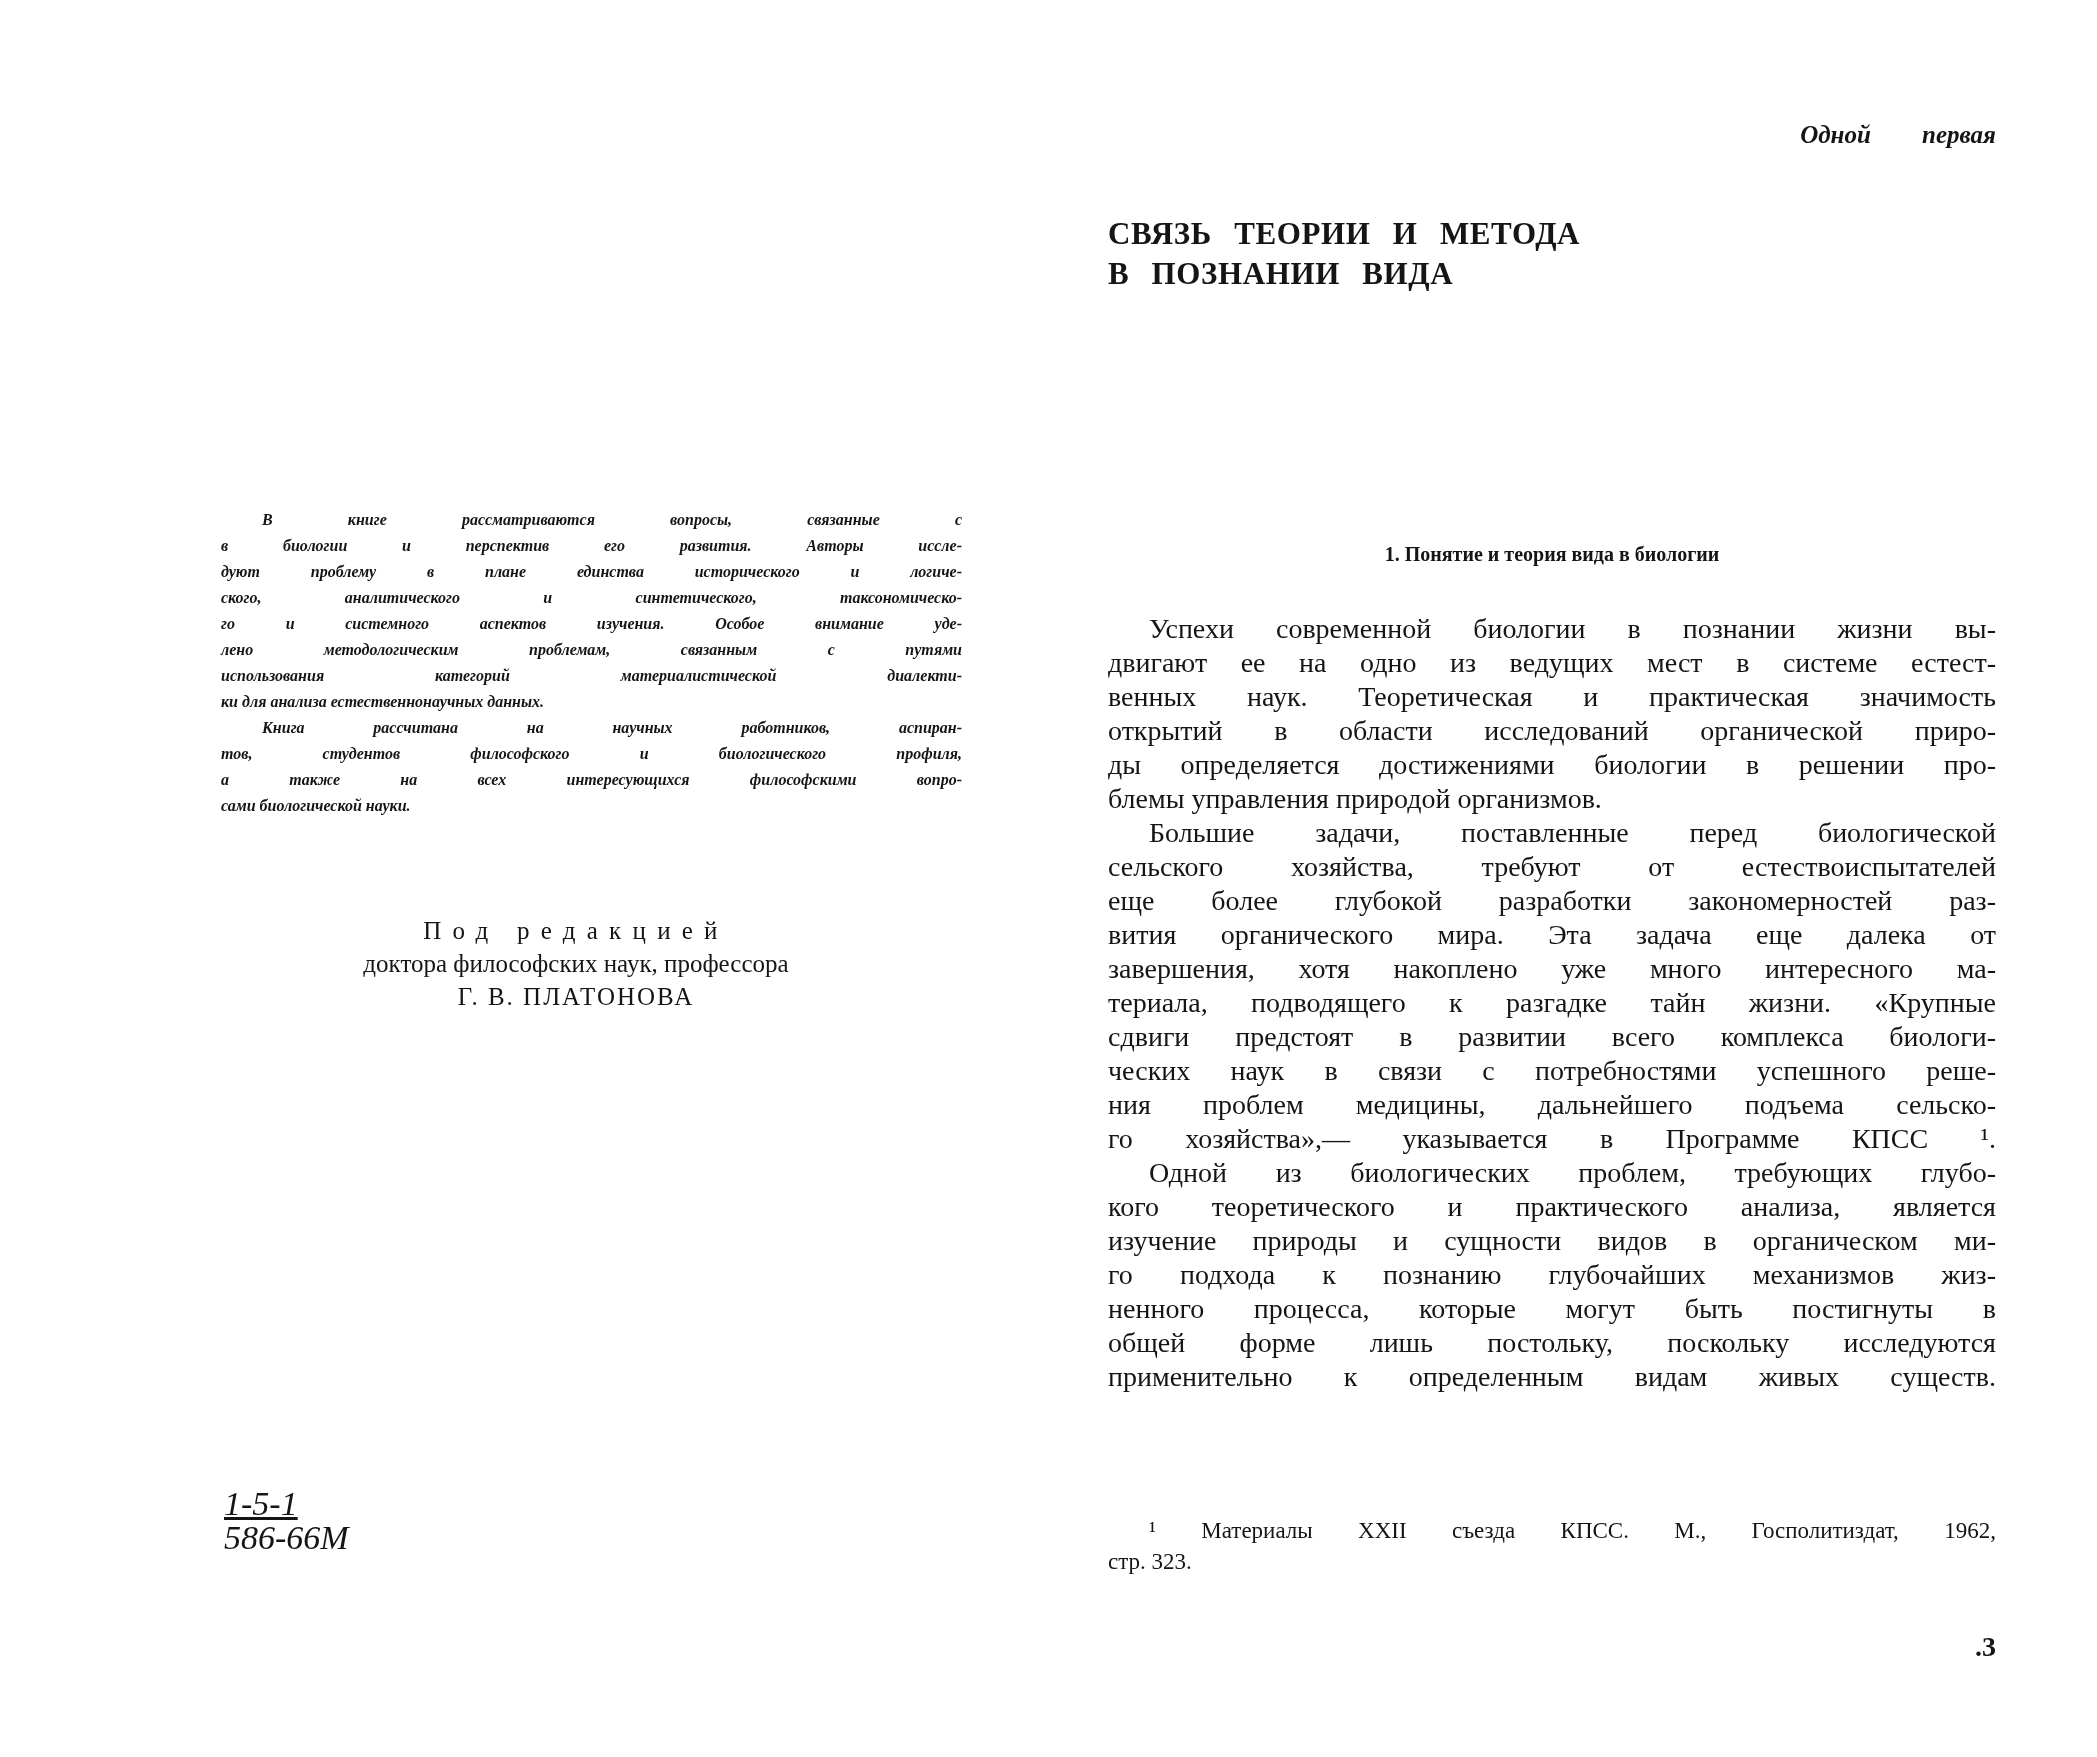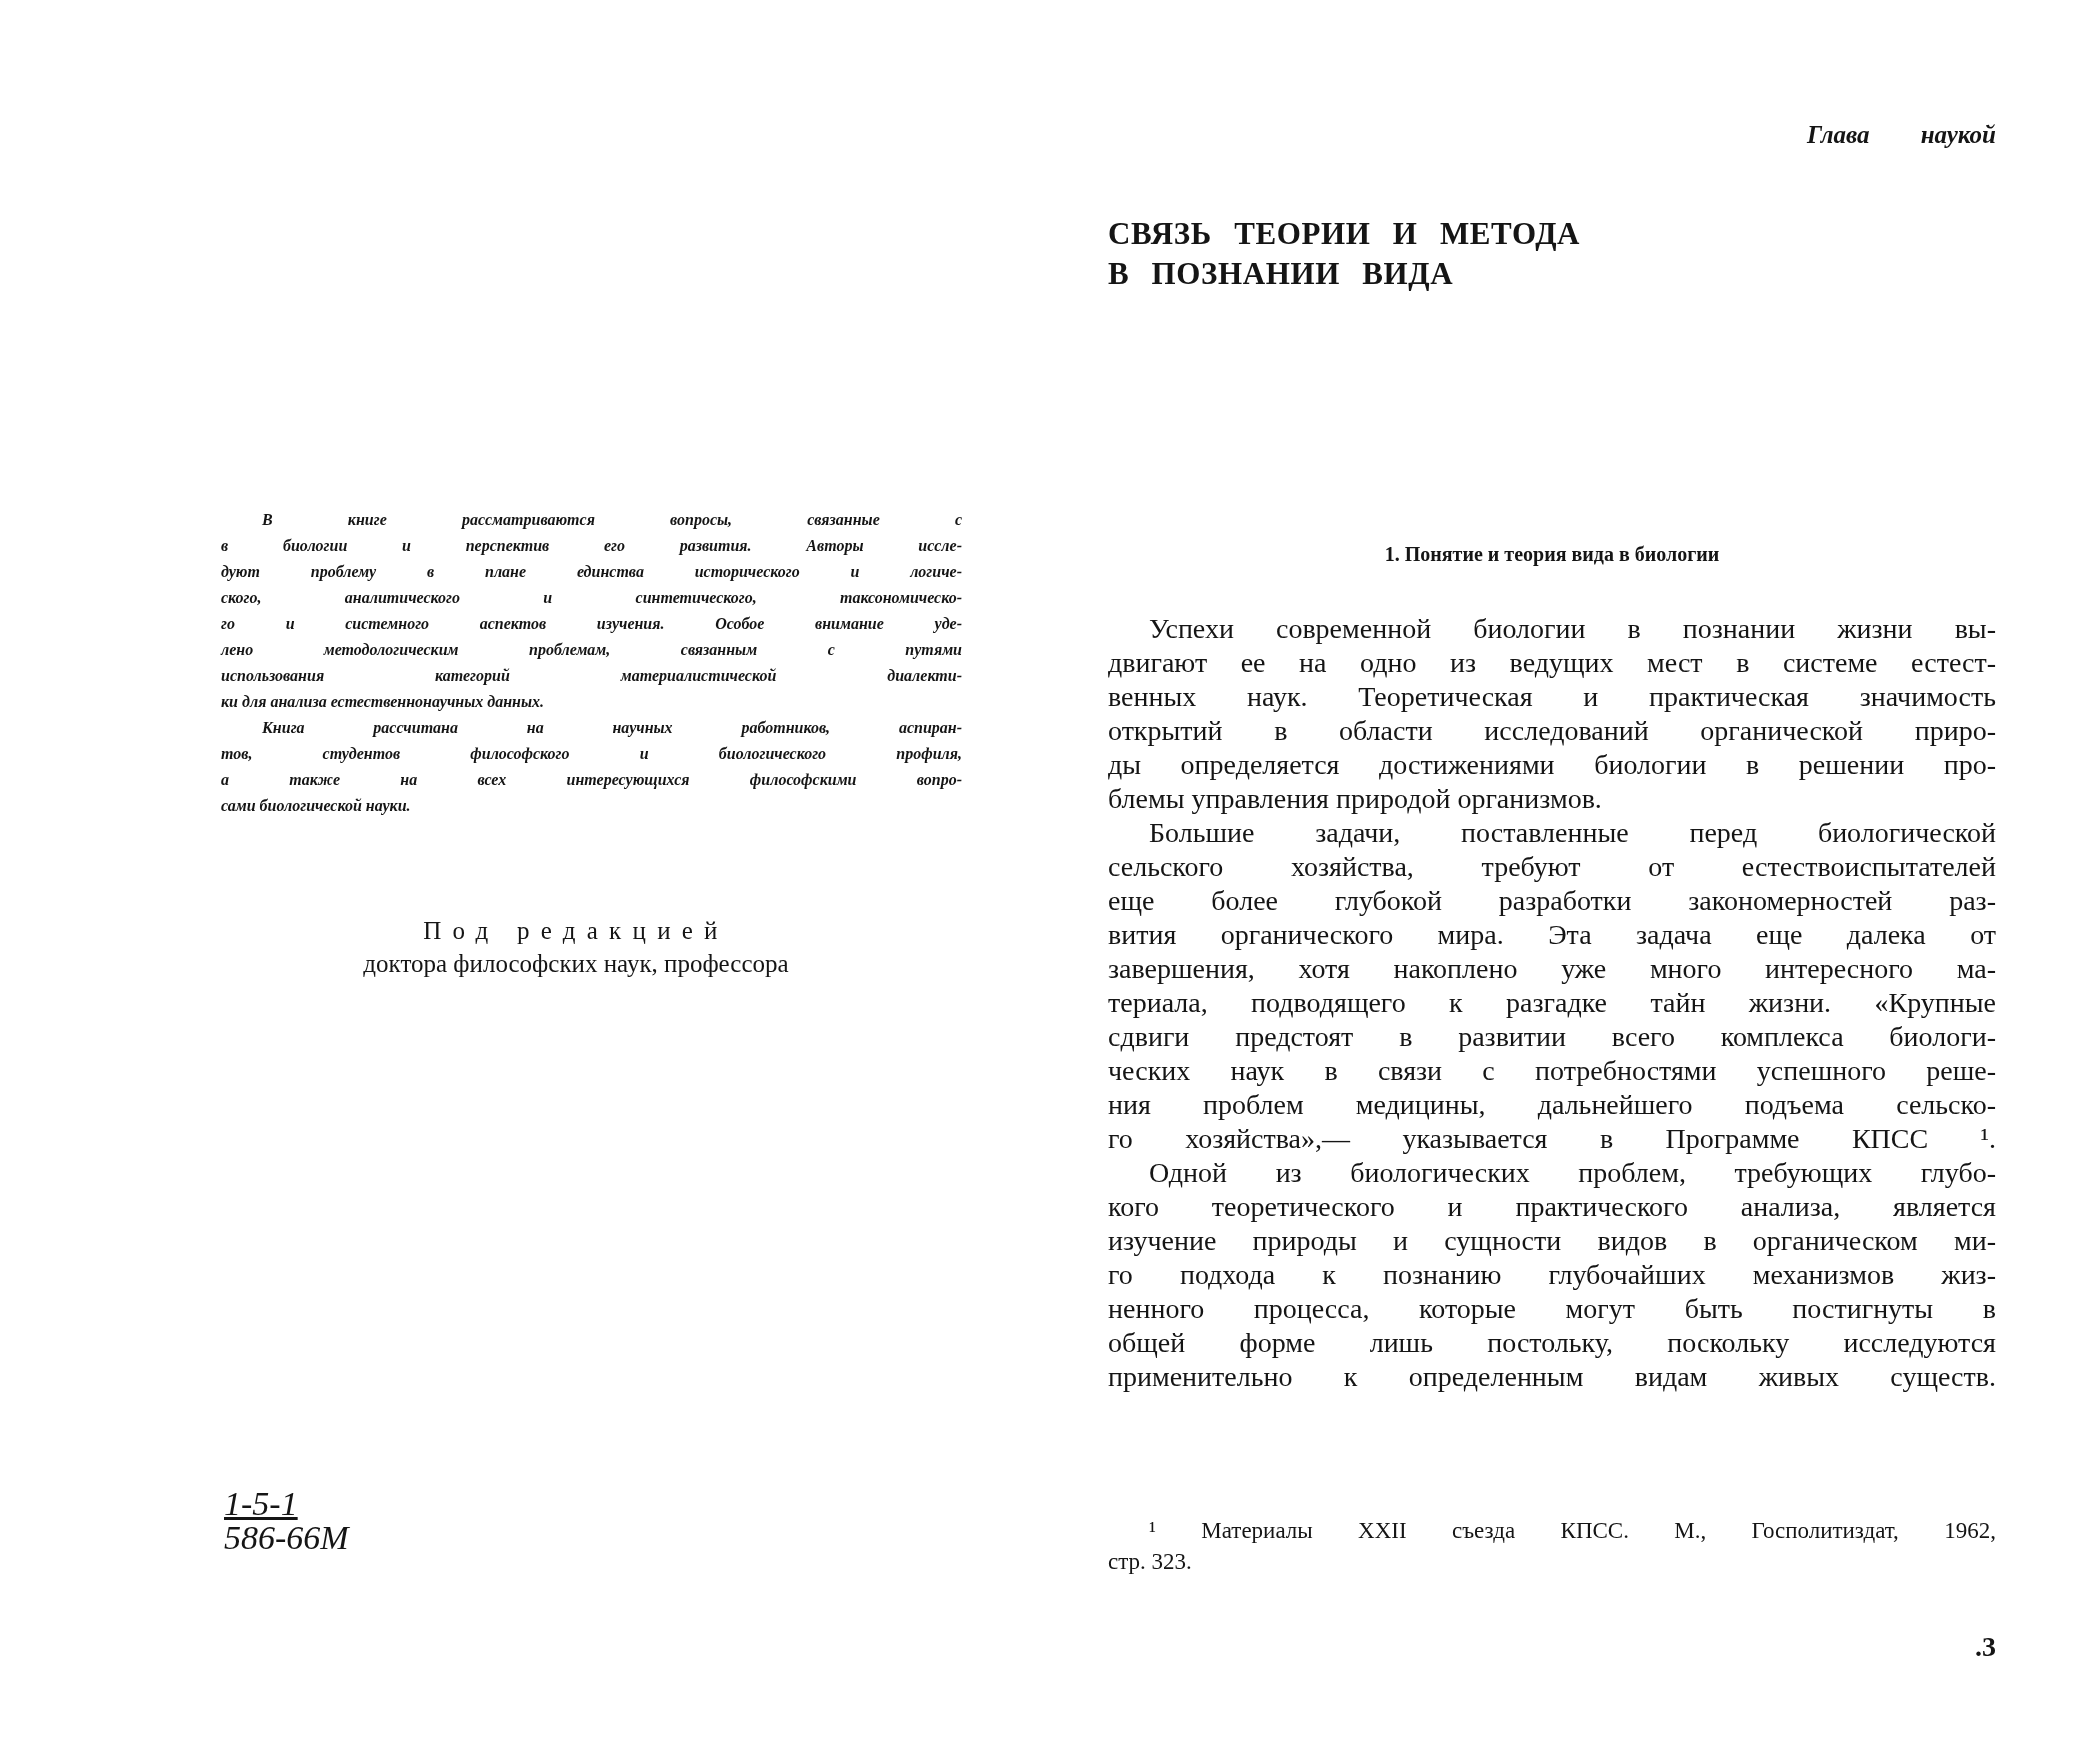--- a/index.html
+++ b/index.html
@@ -87,28 +87,29 @@
         <div class="line">Книга рассчитана на научных работников, аспиран-</div>
         <div class="line">тов, студентов философского и биологического профиля,</div>
         <div class="line">а также на всех интересующихся философскими вопро-</div>
         <div class="line">сами биологической науки.</div>
       </div>
   </section>
 
   <section class="abs editor">
     <div class="editor-spaced">Под редакцией</div>
     <div>доктора философских наук, профессора</div>
+    <div class="editor-name">Г. В. ПЛАТОНОВА</div>
   </section>
 
   <section class="abs codes">
     <div class="code-top">1-5-1</div>
     <div>586-66М</div>
   </section>
 
-  <div class="abs chapter">Глава наукой</div>
+  <div class="abs chapter">Одной первая</div>
 
   <h1 class="abs title plain">
       <div class="line">СВЯЗЬ ТЕОРИИ И МЕТОДА</div>
       <div class="line">В ПОЗНАНИИ ВИДА</div>
     </h1>
 
   <h2 class="abs section-heading">1. Понятие и теория вида в биологии</h2>
 
   <section class="abs body-text">
     <div class="para indent-first last-left">

